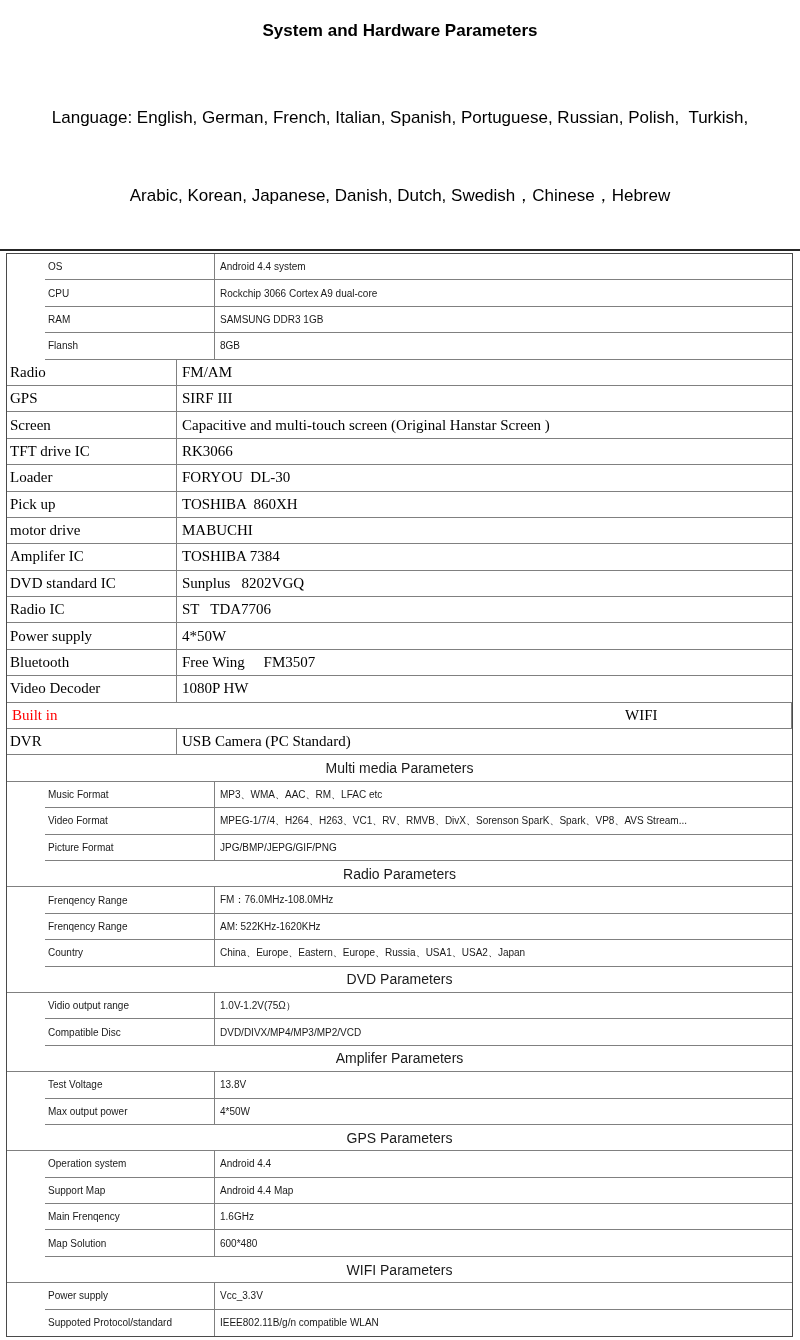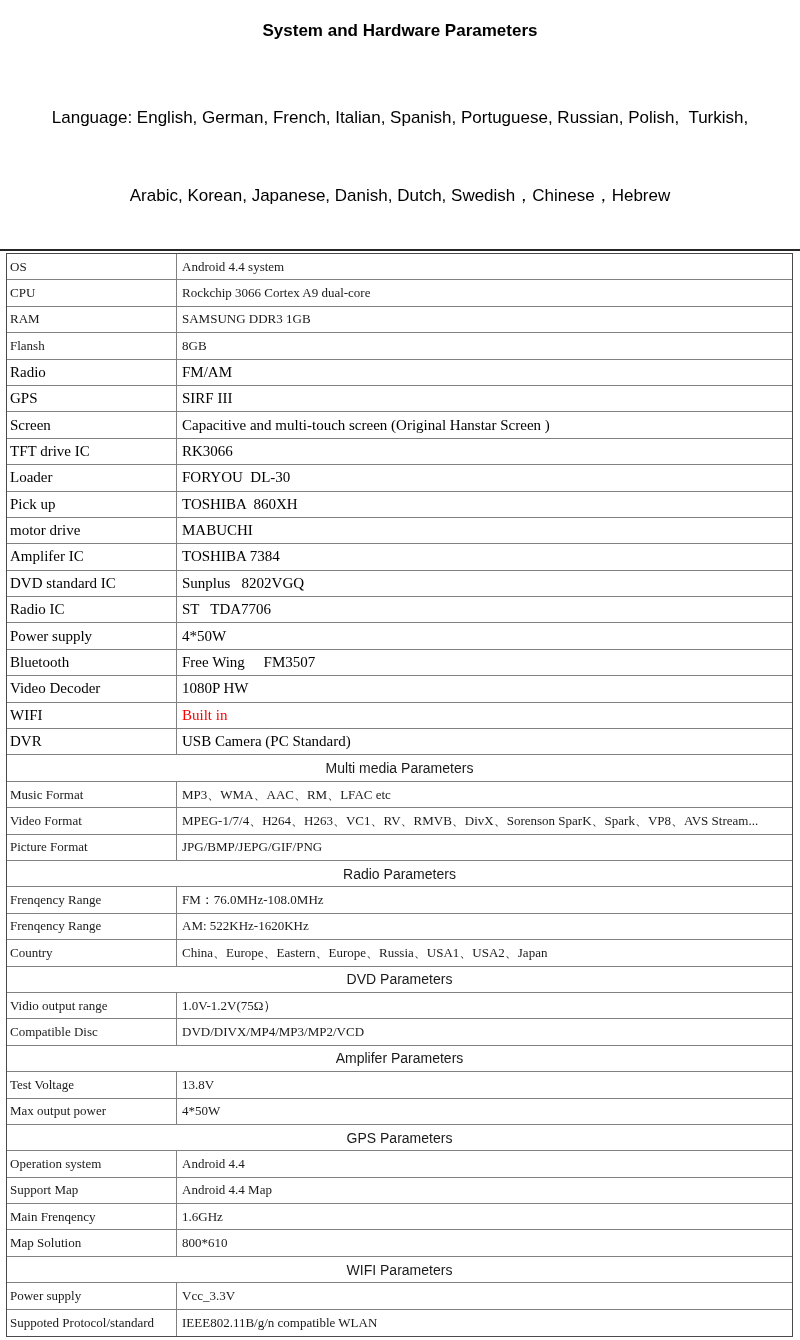--- a/index.html
+++ b/index.html
@@ -65,21 +65,21 @@
   .cell.label {
     width: 170px;
     flex: none;
     border-right: 1px solid #808080;
     padding-left: 3px;
   }
   .cell.value {
     flex: 1;
     padding-left: 5px;
   }
-  .spec-row.sans { font-family: Liberation Serif, serif; font-size: 13px; color: #1a1a1a; }
+  .spec-row.sans { font-family: Liberation Sans, sans-serif; font-size: 10px; color: #1a1a1a; margin-left: 38px; }
   .spec-row.serif { font-family: "Liberation Serif", serif; font-size: 15px; color: #000000; }
   .section-row {
     display: flex;
     align-items: center;
     justify-content: center;
     height: 26.4px;
     box-sizing: border-box;
     border-bottom: 1px solid #808080;
     font-family: "Liberation Sans", sans-serif;
     font-size: 14px;
@@ -162,22 +162,22 @@
     </div>
     <div class="spec-row serif">
       <div class="cell label">Bluetooth</div>
       <div class="cell value">Free Wing     FM3507</div>
     </div>
     <div class="spec-row serif">
       <div class="cell label">Video Decoder</div>
       <div class="cell value">1080P HW</div>
     </div>
     <div class="spec-row serif">
+      <div class="cell value" style="color: rgb(255, 0, 0);">Built in</div>
       <div class="cell label">WIFI</div>
-      <div class="cell value" style="color: rgb(255, 0, 0);">Built in</div>
     </div>
     <div class="spec-row serif">
       <div class="cell label">DVR</div>
       <div class="cell value">USB Camera (PC Standard)</div>
     </div>
     <div class="section-row">Multi media Parameters</div>
     <div class="spec-row sans">
       <div class="cell label">Music Format</div>
       <div class="cell value">MP3、WMA、AAC、RM、LFAC etc</div>
     </div>
@@ -228,21 +228,21 @@
     <div class="spec-row sans">
       <div class="cell label">Support Map</div>
       <div class="cell value">Android 4.4 Map</div>
     </div>
     <div class="spec-row sans">
       <div class="cell label">Main Frenqency</div>
       <div class="cell value">1.6GHz</div>
     </div>
     <div class="spec-row sans">
       <div class="cell label">Map Solution</div>
-      <div class="cell value">800*610</div>
+      <div class="cell value">600*480</div>
     </div>
     <div class="section-row">WIFI Parameters</div>
     <div class="spec-row sans">
       <div class="cell label">Power supply</div>
       <div class="cell value">Vcc_3.3V</div>
     </div>
     <div class="spec-row sans">
       <div class="cell label">Suppoted Protocol/standard</div>
       <div class="cell value">IEEE802.11B/g/n compatible WLAN</div>
     </div>

